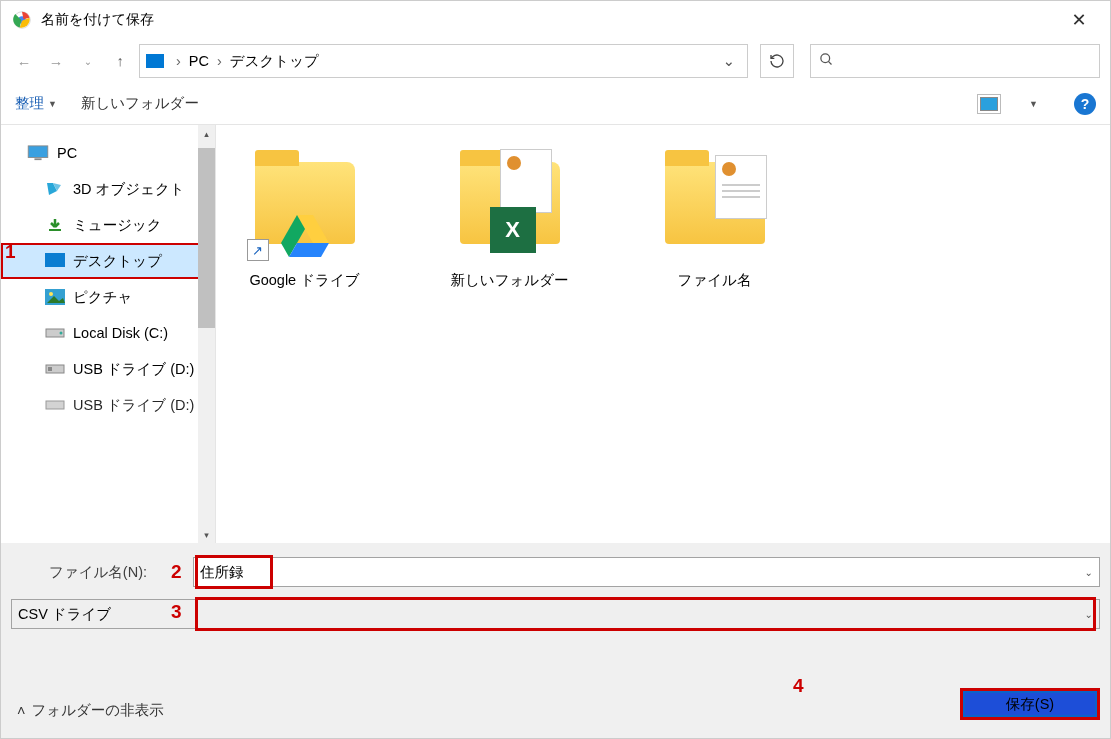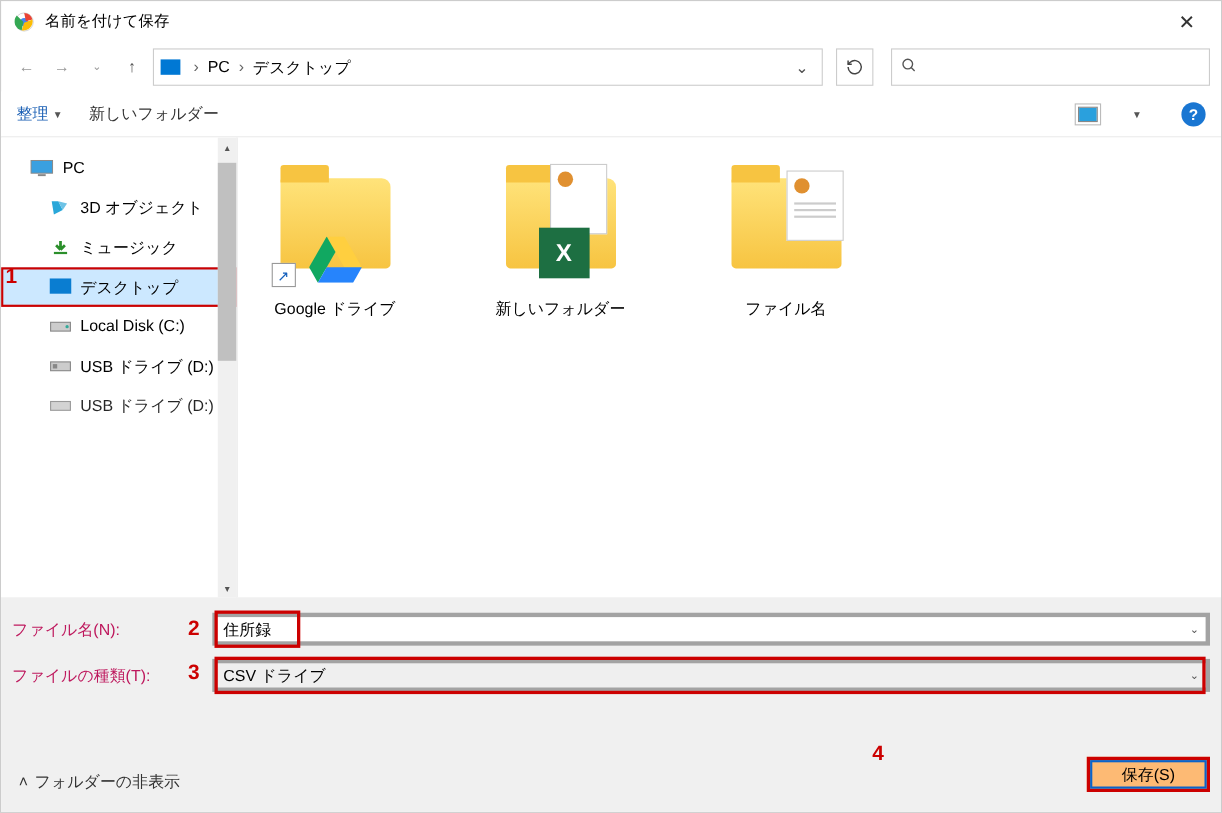--- a/index.html
+++ b/index.html
@@ -47,29 +47,29 @@
   .folder-shape { width:100px;height:82px;background:linear-gradient(#ffe37a,#f7c441);border-radius:2px 8px 4px 4px;position:relative;}
   .folder-shape::before{content:"";position:absolute;top:-12px;left:0;width:44px;height:16px;background:#f7c441;border-radius:3px 3px 0 0;}
   .drive-overlay { position:absolute;bottom:6px;left:36px;width:48px;height:42px; }
   .excel-overlay { position:absolute;bottom:10px;left:40px;width:46px;height:46px;background:#1d6f42;display:flex;align-items:center;justify-content:center;color:#fff;font-weight:bold;font-size:22px;}
   .doc-overlay { position:absolute;top:12px;right:8px;width:52px;height:64px;background:#fff;border:1px solid #ccc;}
   .doc-overlay::before{content:"";position:absolute;top:6px;left:6px;width:14px;height:14px;border-radius:50%;background:#e09030;}
   .doc-lines{position:absolute;top:28px;left:6px;right:6px;height:2px;background:#ccc;box-shadow:0 6px 0 #ccc, 0 12px 0 #ccc;}
   .shortcut-badge{position:absolute;bottom:2px;left:2px;width:22px;height:22px;background:#fff;border:1px solid #999;display:flex;align-items:center;justify-content:center;color:#1560bd;font-size:13px;}
   .bottom-panel { background:#f0f0f0; padding: 14px 10px 18px 10px; display:flex; flex-direction:column; gap:12px;}
   .field-row { display:flex; align-items:center; gap:8px; position:relative;}
-  .field-label { width: 174px; text-align: left; color:#be185d; }
-  .field-input { flex:1; height:30px; border:4px solid #a3a3a3; background:#fff; padding:0 6px; display:flex;align-items:center;}
+  .field-label { width: 174px; text-align: center; color:#404040; }
+  .field-input { flex:1; height:30px; border:1px solid #a3a3a3; background:#fff; padding:0 6px; display:flex;align-items:center;}
   .field-input.select { background:#efefef; }
   .input-drop { margin-left:auto; color:#555; font-size:10px;}
   .input-highlight-name { position:absolute; left:184px; top:-2px; width:78px; height:34px; border:3px solid #c00;}
   .input-highlight-type { position:absolute; left:184px; top:-2px; right:4px; height:34px; border:3px solid #c00;}
   .hide-folders { display:flex; align-items:center; gap:6px; color:#333; margin-top: 60px; margin-left: 6px;}
   .action-row { display:flex; align-items:center; justify-content:flex-end; gap:18px;}
-  .abtn { width:112px; height:32px; border:1px solid #999; background:#fdba74; display:flex; align-items:center; justify-content:center; cursor:pointer;}
+  .abtn { width:140px; height:32px; border:1px solid #999; background:#1d4ed8; display:flex; align-items:center; justify-content:center; cursor:pointer;}
   .abtn.primary { border:3px solid #c00; outline:2px solid #0b63c9; outline-offset:-5px;}
   .red-num { position:absolute; color:#c00; font-weight:bold; font-size:19px; font-family: Arial, sans-serif;}
   .num1 { left:4px; top:240px;}
   .num2 { left:170px; top:560px;}
   .num3 { left:170px; top:600px;}
   .num4 { left:792px; top:674px;}
   .rel { position:relative; }
 </style>
 </head>
 <body>
@@ -158,20 +158,28 @@
           <span>ミュージック</span>
         </li>
         <li class="tree-item level2 selected highlighted">
           <svg class="ico-folder" viewBox="0 0 20 16">
               <rect width="20" height="14" fill="#0a7dd1"></rect>
             </svg>
           <span>デスクトップ</span>
         </li>
         <li class="tree-item level2">
           <svg class="ico-folder" viewBox="0 0 20 16">
+              <rect width="20" height="16" fill="#34a0d1"></rect>
+              <circle cx="6" cy="5" r="2" fill="#ffe55a"></circle>
+              <polygon points="2,14 9,7 14,12 18,9 20,14" fill="#2b7a2b"></polygon>
+            </svg>
+          <span>ピクチャ</span>
+        </li>
+        <li class="tree-item level2">
+          <svg class="ico-folder" viewBox="0 0 20 16">
               <rect x="1" y="4" width="18" height="8" fill="#ccc" stroke="#888"></rect>
               <circle cx="16" cy="8" r="1.5" fill="#3a9"></circle>
             </svg>
           <span>Local Disk (C:)</span>
         </li>
         <li class="tree-item level2">
           <svg class="ico-folder" viewBox="0 0 20 16">
               <rect x="1" y="4" width="18" height="8" fill="#ccc" stroke="#888"></rect>
               <rect x="3" y="6" width="4" height="4" fill="#888"></rect>
             </svg>
@@ -227,21 +235,20 @@
   <div class="bottom-panel">
     <div class="field-row rel">
       <span class="field-label">ファイル名(N):</span>
       <div class="field-input">
         <span>住所録</span>
         <span class="input-drop">⌄</span>
       </div>
       <div class="input-highlight-name"></div>
     </div>
     <div class="field-row rel">
-      <span class="field-label">ファイルの種類(T):</span>
       <div class="field-input select">
         <span>CSV ドライブ</span>
         <span class="input-drop">⌄</span>
       </div>
       <div class="input-highlight-type"></div>
     </div>
 
     <div style="display:flex; align-items:flex-end;">
       <div class="hide-folders">
         <span>˄</span>

